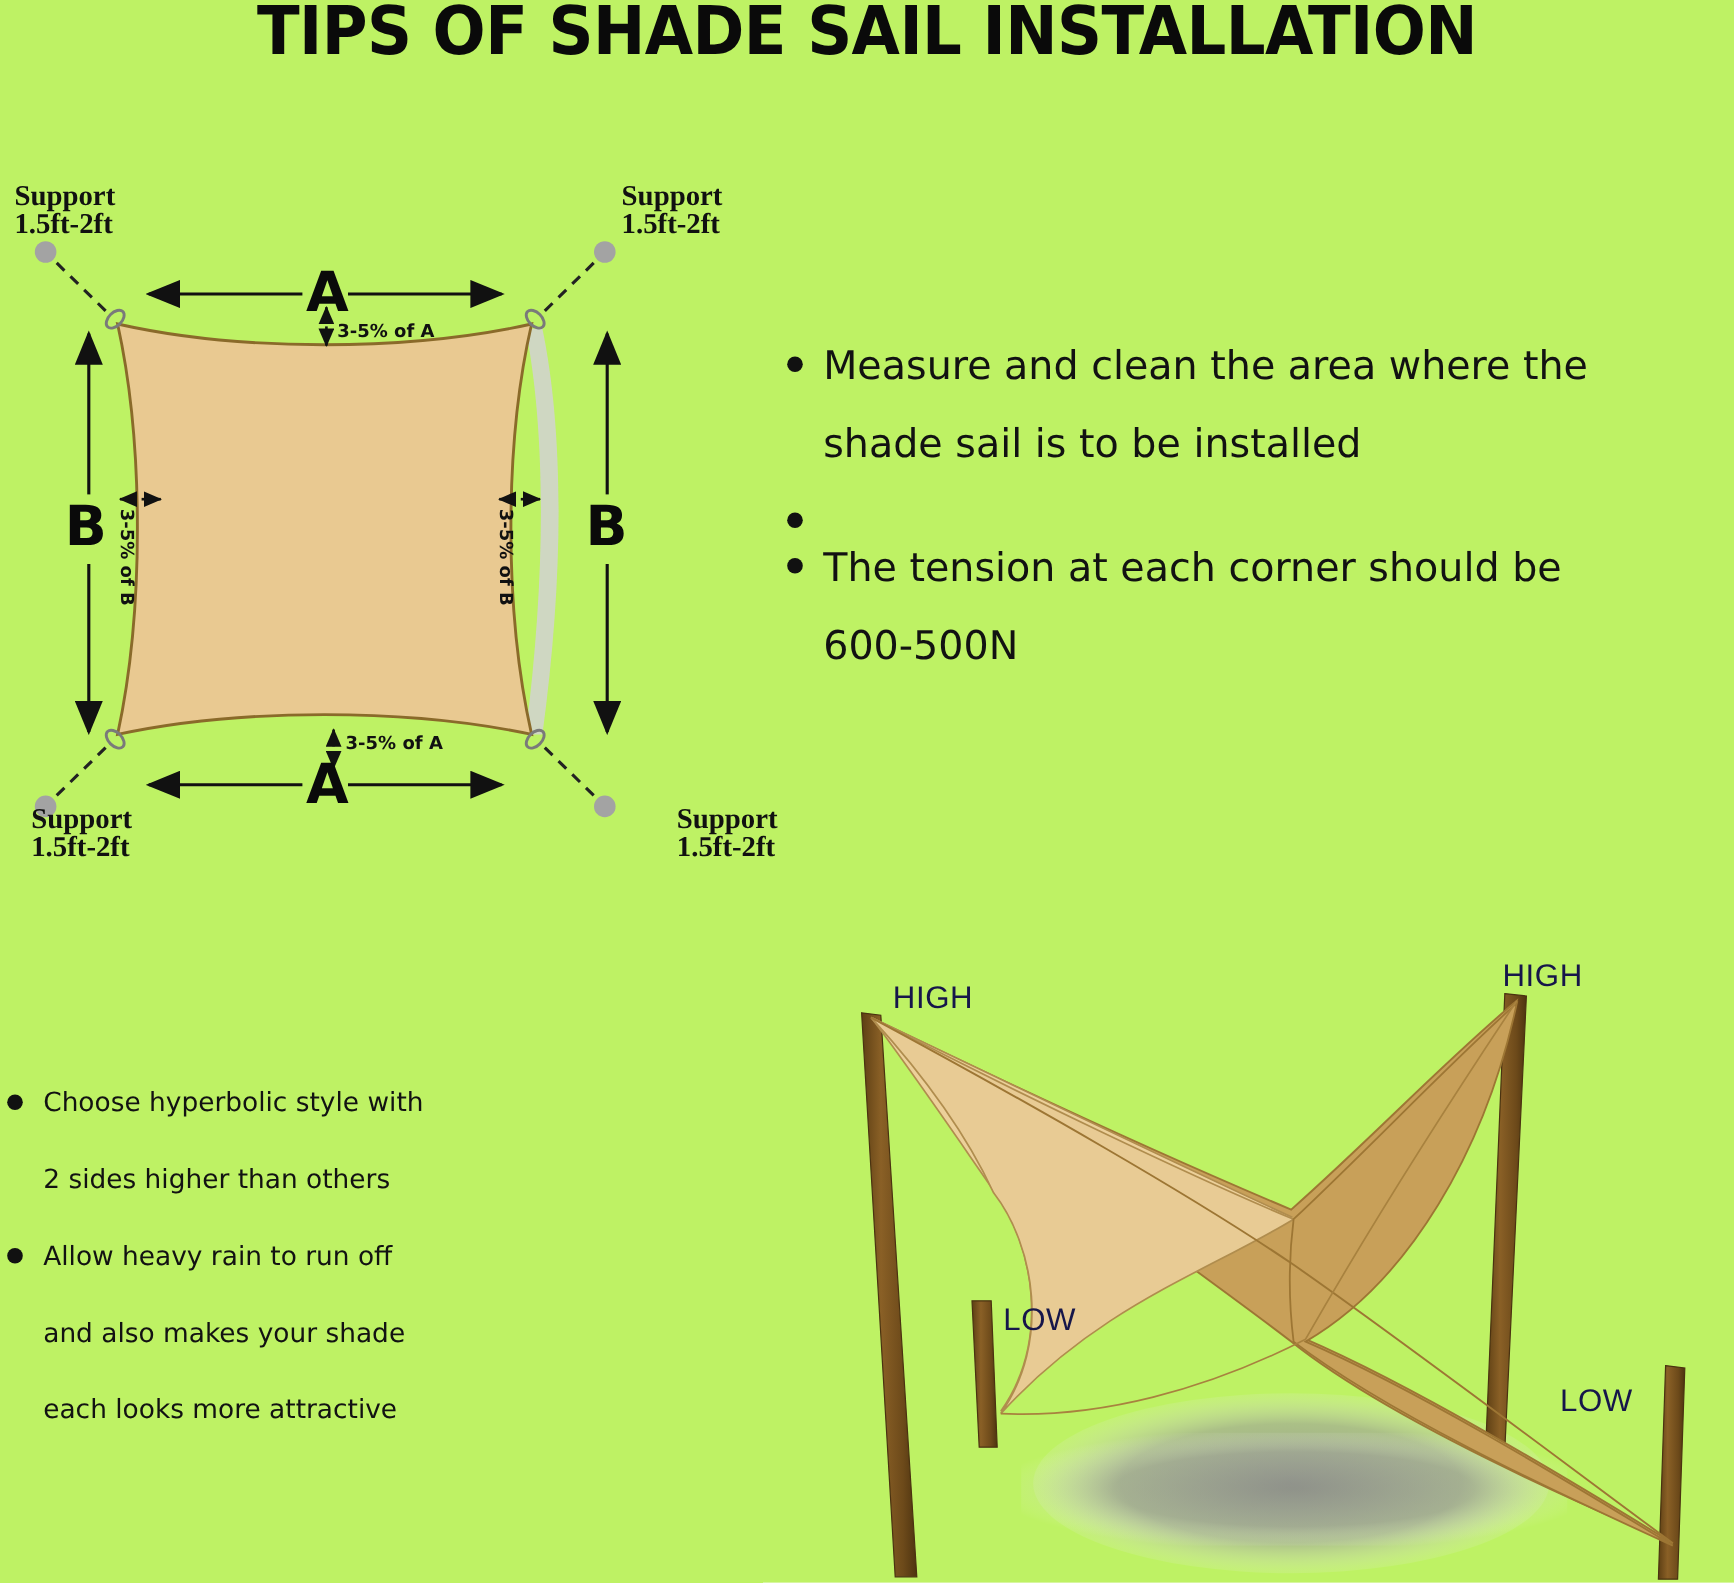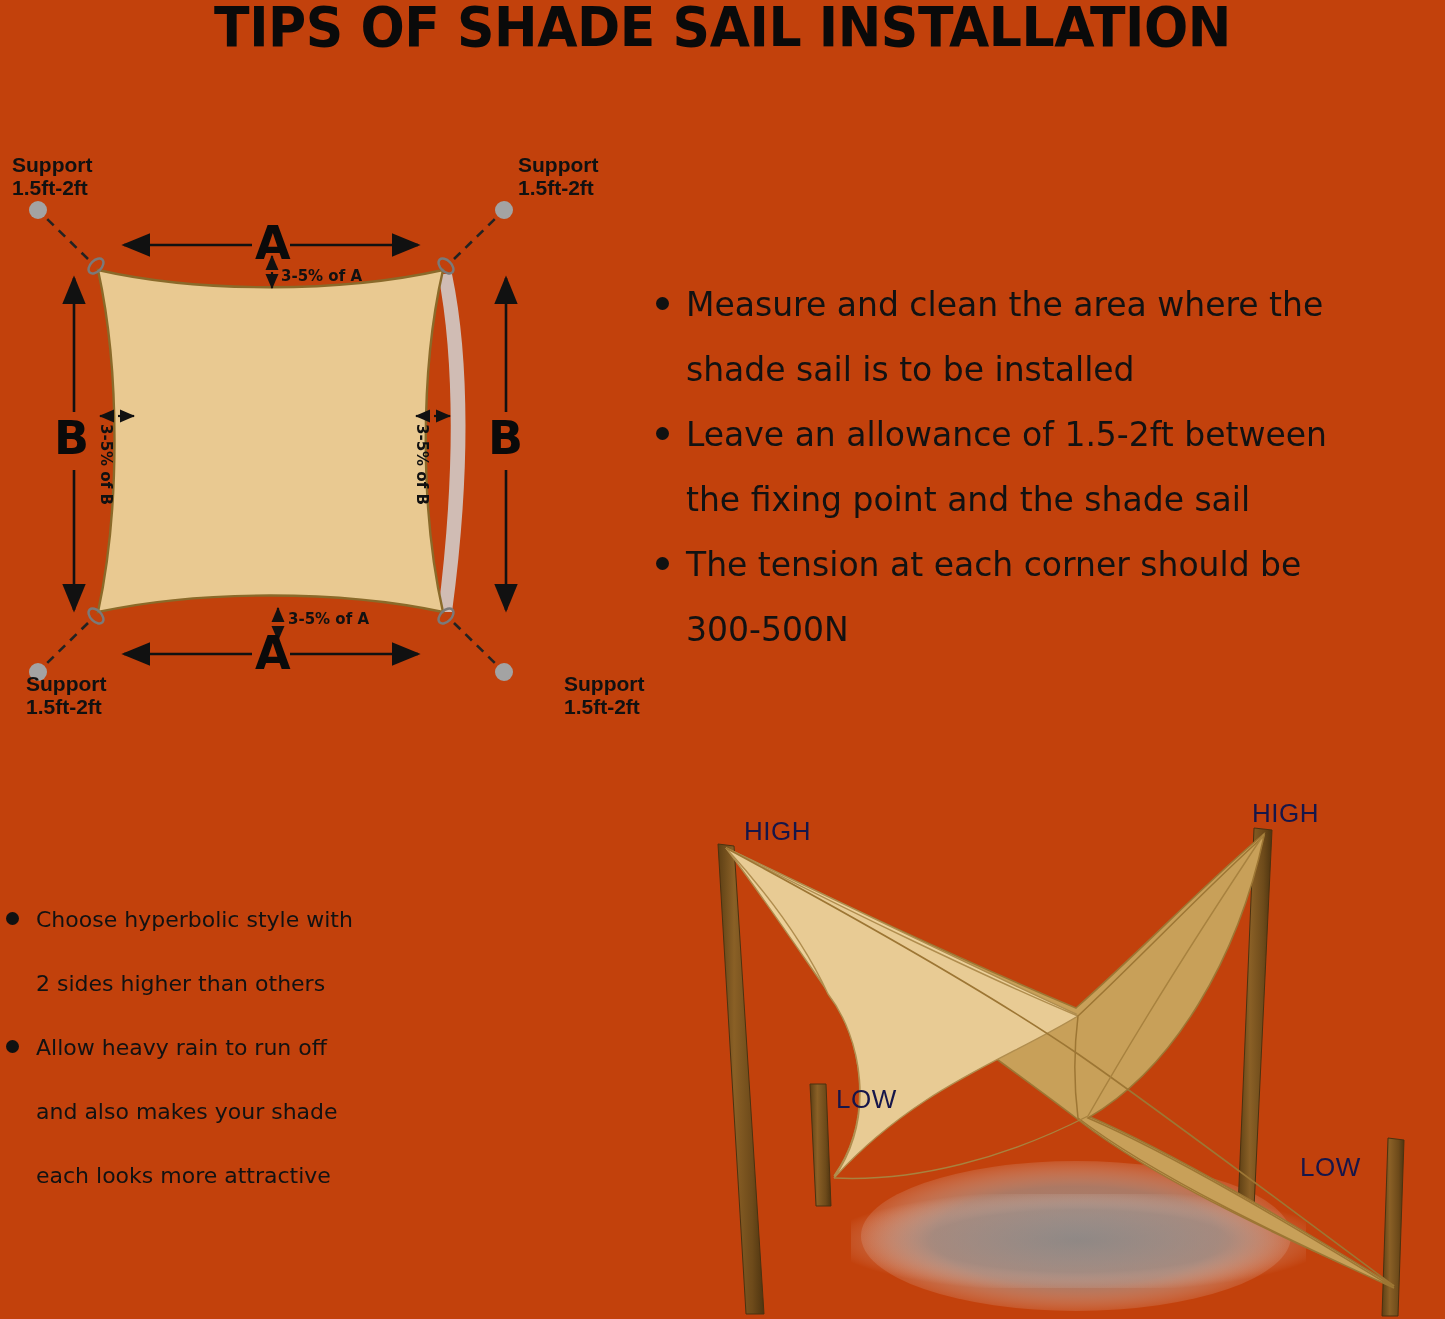--- a/index.html
+++ b/index.html
@@ -5,21 +5,21 @@
   * { box-sizing: border-box; margin: 0; padding: 0; }
   html, body {
     width: 1445px; height: 1319px;
     background: #ffffff;
     font-family: "Liberation Sans", sans-serif;
     overflow: hidden;
   }
   #page {
     position: relative;
     width: 1445px; height: 1319px;
-    background: #c2410c;
+    background: #bef264;
   }
 
   
   #title {
     position: absolute;
     left: 0; top: -4px;
     width: 1445px;
     text-align: center;
     font-family: "DejaVu Sans", sans-serif;
     font-weight: bold;
@@ -55,23 +55,23 @@
     color: #111;
     white-space: nowrap;
     line-height: 1;
   }
   .pct-label.vert {
     transform: rotate(90deg);
     transform-origin: 0 0;
   }
   .support-label {
     position: absolute;
-    font-family: Liberation Sans, sans-serif;
+    font-family: Liberation Serif, serif;
     font-weight: bold;
-    font-size: 21px;
+    font-size: 24px;
     color: #111;
     line-height: 23px;
     white-space: nowrap;
   }
 
   
   .bullets { position: absolute; }
   .bullet-row {
     display: flex;
     align-items: flex-start;
@@ -237,30 +237,26 @@
   <div class="bullets" id="bullets-right">
     <div class="bullet-row">
       <div class="bullet-dot"></div>
       <div class="bullet-text">
         <div>Measure and clean the area where the</div>
         <div>shade sail is to be installed</div>
       </div>
     </div>
     <div class="bullet-row">
       <div class="bullet-dot"></div>
-      <div class="bullet-text">
-        <div>Leave an allowance of 1.5-2ft between</div>
-        <div>the fixing point and the shade sail</div>
-      </div>
     </div>
     <div class="bullet-row">
       <div class="bullet-dot"></div>
       <div class="bullet-text">
         <div>The tension at each corner should be</div>
-        <div>300-500N</div>
+        <div>600-500N</div>
       </div>
     </div>
   </div>
 
   <div class="bullets" id="bullets-left">
     <div class="bullet-row">
       <div class="bullet-dot"></div>
       <div class="bullet-text">
         <div>Choose hyperbolic style with</div>
         <div>2 sides higher than others</div>

